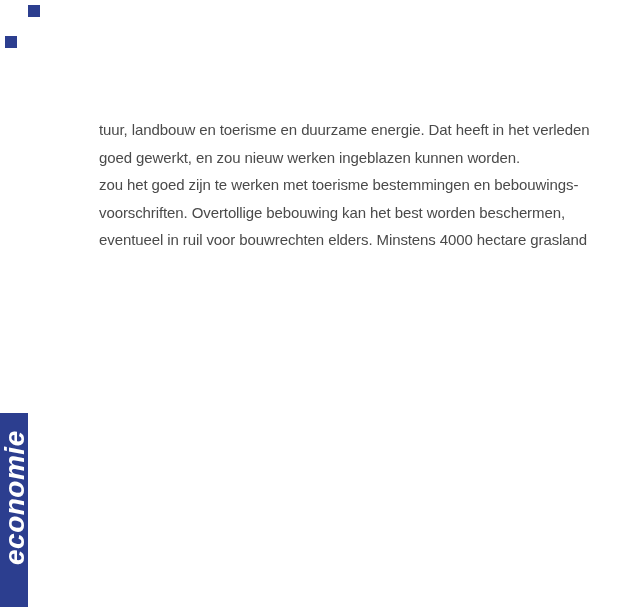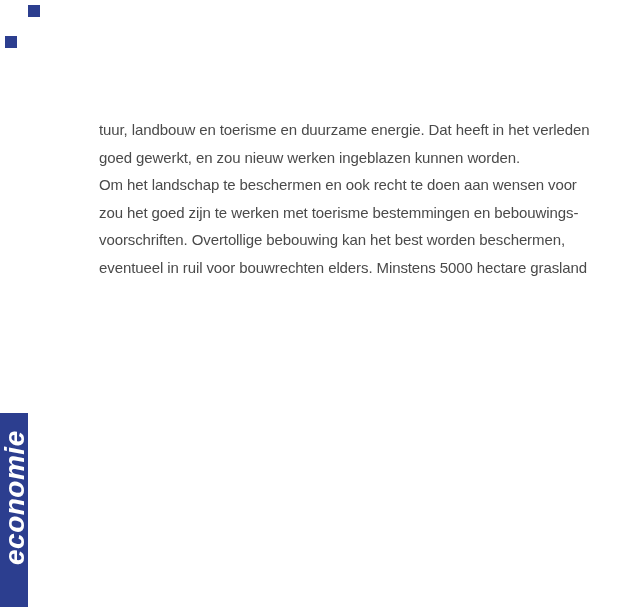--- a/index.html
+++ b/index.html
@@ -79,23 +79,22 @@
 <body>
 
 <div class="page">
 
   <div class="sq sq1"></div>
   <div class="sq sq2"></div>
 
   <div class="text-block">
     <div class="line">tuur, landbouw en toerisme en duurzame energie. Dat heeft in het verleden</div>
     <div class="line">goed gewerkt, en zou nieuw werken ingeblazen kunnen worden.</div>
-    <div class="line">Om het landschap te beschermen en ook recht te doen aan wensen voor</div>
     <div class="line">zou het goed zijn te werken met toerisme bestemmingen en bebouwings-</div>
     <div class="line">voorschriften. Overtollige bebouwing kan het best worden beschermen,</div>
-    <div class="line">eventueel in ruil voor bouwrechten elders. Minstens 5000 hectare grasland</div>
+    <div class="line">eventueel in ruil voor bouwrechten elders. Minstens 4000 hectare grasland</div>
   </div>
 
   <div class="tab">
     <span class="tab-label">economie</span>
   </div>
 
 </div>
 
 </body></html>

